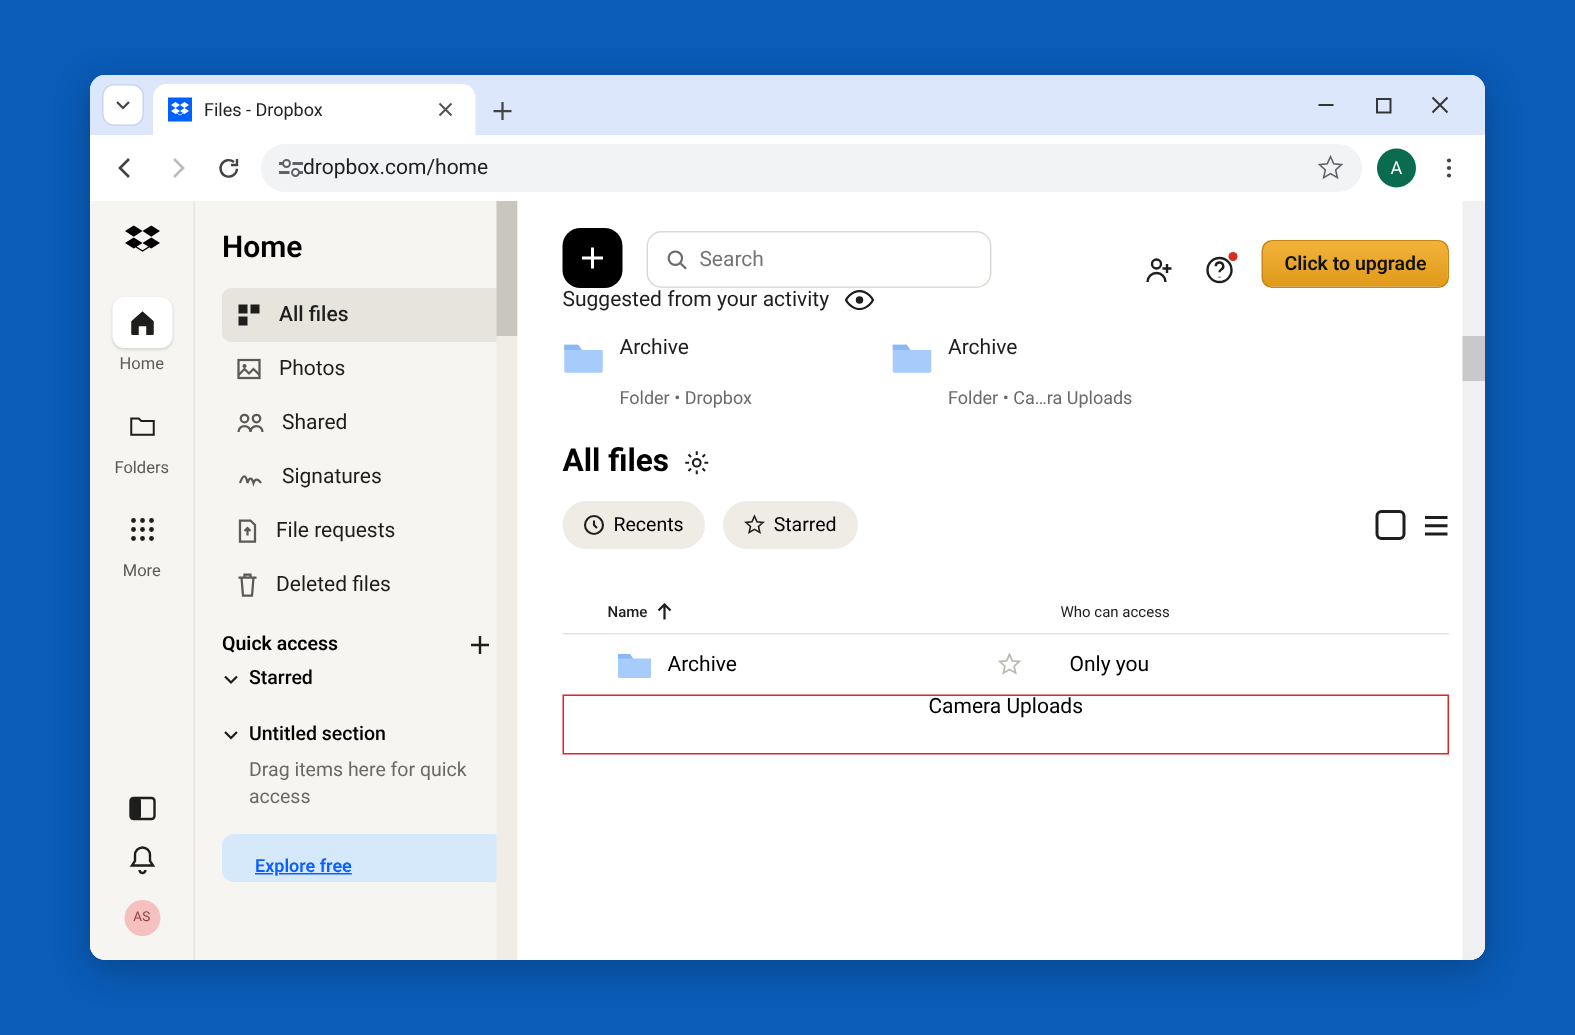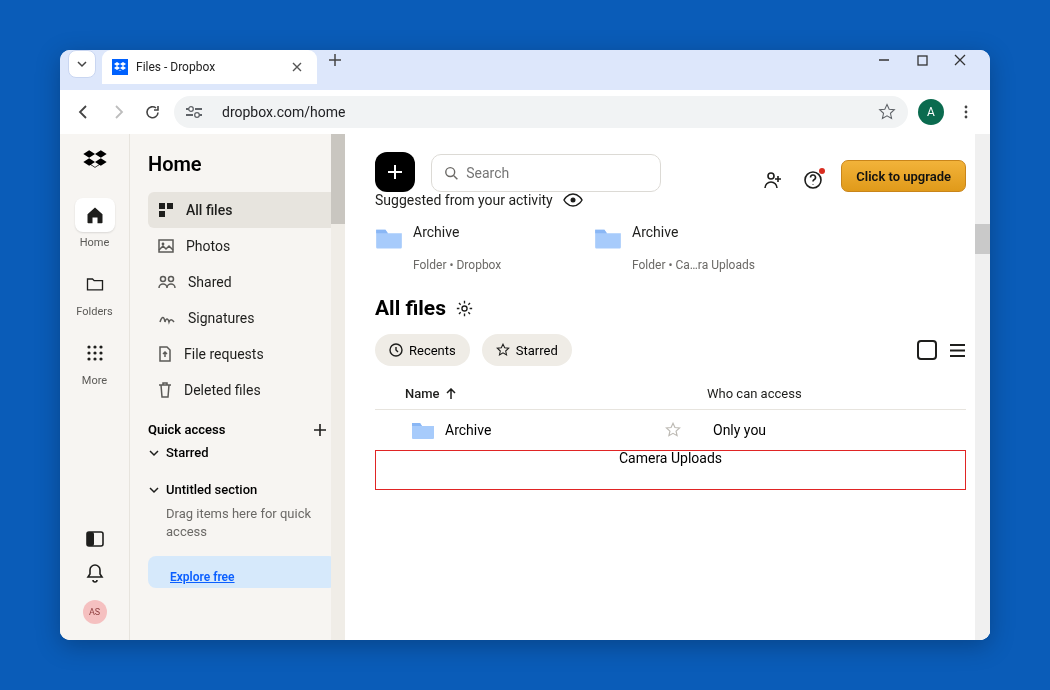--- a/index.html
+++ b/index.html
@@ -1,32 +1,32 @@
 <!DOCTYPE html>
 <html><head>
 <meta charset="utf-8">
 <style>
 * { box-sizing: border-box; margin: 0; padding: 0; font-family: -apple-system, BlinkMacSystemFont, "Segoe UI", Roboto, sans-serif; }
 body { background: #0a5cb8; width: 1050px; height: 690px; overflow: hidden; display: flex; align-items: center; justify-content: center; }
 .window { background: #fff; width: 930px; height: 590px; border-radius: 10px; box-shadow: 0 6px 24px rgba(0,0,0,0.25); display: flex; flex-direction: column; overflow: hidden; position: relative; }
-.tabbar { background: #dde7fb; height: 40px; display: flex; align-items: flex-start; padding: 0 8px; }
+.tabbar { background: #dde7fb; height: 40px; display: flex; align-items: flex-end; padding: 0 8px; }
 .tab-dropdown { width: 28px; height: 28px; margin: 0 6px 6px 0; display: flex; align-items: center; justify-content: center; border: 1px solid #c9d6f1; background: #fff; border-radius: 8px; cursor: pointer; }
 .tab { background: #fff; height: 34px; border-radius: 9px 9px 0 0; display: flex; align-items: center; padding: 0 10px; gap: 8px; min-width: 215px; }
 .tab-favicon { width: 16px; height: 16px; background: #0061fe; display:flex; align-items:center; justify-content:center; }
 .tab-favicon svg { width: 12px; height: 12px; }
 .tab-title { font-size: 12px; color: #222; flex: 1; }
 .tab-close, .tab-add { width: 20px; height: 20px; display: flex; align-items: center; justify-content: center; color: #444; cursor:pointer; }
 .tab-add { margin-left: 8px; margin-bottom: 6px; }
 .tabbar-spacer { flex: 1; }
 .win-controls { display: flex; gap: 18px; margin-bottom: 10px; margin-right: 12px; }
 .win-btn { width: 20px; height: 20px; display:flex; align-items:center; justify-content:center; color:#333; cursor:pointer; }
 .addrbar { background: #fff; height: 44px; display: flex; align-items: center; padding: 0 12px; gap: 10px; }
 .nav-icon { width: 24px; height: 24px; display:flex; align-items:center; justify-content:center; color:#444; }
 .nav-icon.disabled { color: #bdbdbd; }
-.url-field { flex: 1; background: #f1f3f4; height: 32px; border-radius: 16px; display: flex; align-items: center; padding: 0 12px; gap: 20px; }
+.url-field { flex: 1; background: #f1f3f4; height: 32px; border-radius: 16px; display: flex; align-items: center; padding: 0 12px; gap: 0; }
 .url-text { font-size: 14px; color: #202124; }
 .url-star { color:#5f6368; }
 .avatar-circle { width: 26px; height: 26px; border-radius: 50%; background: #0b6b4f; color: #fff; font-size: 12px; display:flex; align-items:center; justify-content:center; }
 .content { flex:1; display:flex; overflow:hidden; background:#f7f5f2; }
 .rail { width: 70px; background:#f7f5f2; border-right: 1px solid #e7e4de; display:flex; flex-direction:column; align-items:center; padding-top:14px; gap:6px; }
 .rail-logo { width:28px; height:28px; color:#000; margin-bottom:10px; }
 .rail-item { display:flex; flex-direction:column; align-items:center; gap:4px; padding:6px 0; width:100%; cursor:pointer; }
 .rail-item.active .rail-iconwrap { background:#fff; box-shadow: 0 1px 2px rgba(0,0,0,0.12); }
 .rail-iconwrap { width:40px; height:34px; border-radius:8px; display:flex; align-items:center; justify-content:center; }
 .rail-label { font-size:11px; color:#5b5a57; }
@@ -62,21 +62,21 @@
 .sugg-card { display:flex; gap:10px; align-items:flex-start; width:195px; cursor:pointer; }
 .sugg-folder { width:28px; height:24px; margin-top:2px; }
 .sugg-name { font-size:14px; color:#1e1e1c; }
 .sugg-meta { font-size:12px; color:#6b6966; margin-top:18px; }
 .allfiles-row { display:flex; align-items:center; gap:10px; margin-top:24px; }
 .allfiles-title { font-size:21px; font-weight:700; }
 .filter-row { display:flex; align-items:center; gap:12px; margin-top:14px; }
 .pill { background:#efece6; height:32px; border-radius:16px; padding:0 14px; display:flex; align-items:center; gap:6px; font-size:13px; cursor:pointer; }
 .filter-spacer { flex:1; }
 .checkbox-outline { width:20px; height:20px; border:2px solid #1e1e1c; border-radius:4px; }
-.table-header { display:flex; align-items:center; margin-top:20px; border-bottom:1px solid #e7e4de; padding-bottom:8px; font-size:13px; color:#1e1e1c; }
+.table-header { display:flex; align-items:center; margin-top:36px; border-bottom:1px solid #e7e4de; padding-bottom:8px; font-size:10px; color:#1e1e1c; }
 .th-name { display:flex; align-items:center; gap:6px; margin-left:30px; flex:0 0 260px; font-weight:500; }
 .th-access { flex:0 0 140px; font-weight:400; margin-left:42px; }
 .file-row { display:flex; align-items:center; height:40px; font-size:14px; }
 .fr-icon { width:24px; height:20px; margin-left:36px; margin-right:10px; }
 .fr-name { flex:0 0 218px; }
 .fr-star { color:#bdbab4; width:20px; display:flex; justify-content:center; }
 .fr-access { margin-left:30px; }
 .file-row.highlight { outline:1.5px solid #e02424; outline-offset:-1px;flex-direction:column; }
 .arrow-svg { position:absolute; left:630px; top:258px; pointer-events:none; }
 svg { display:block; }

